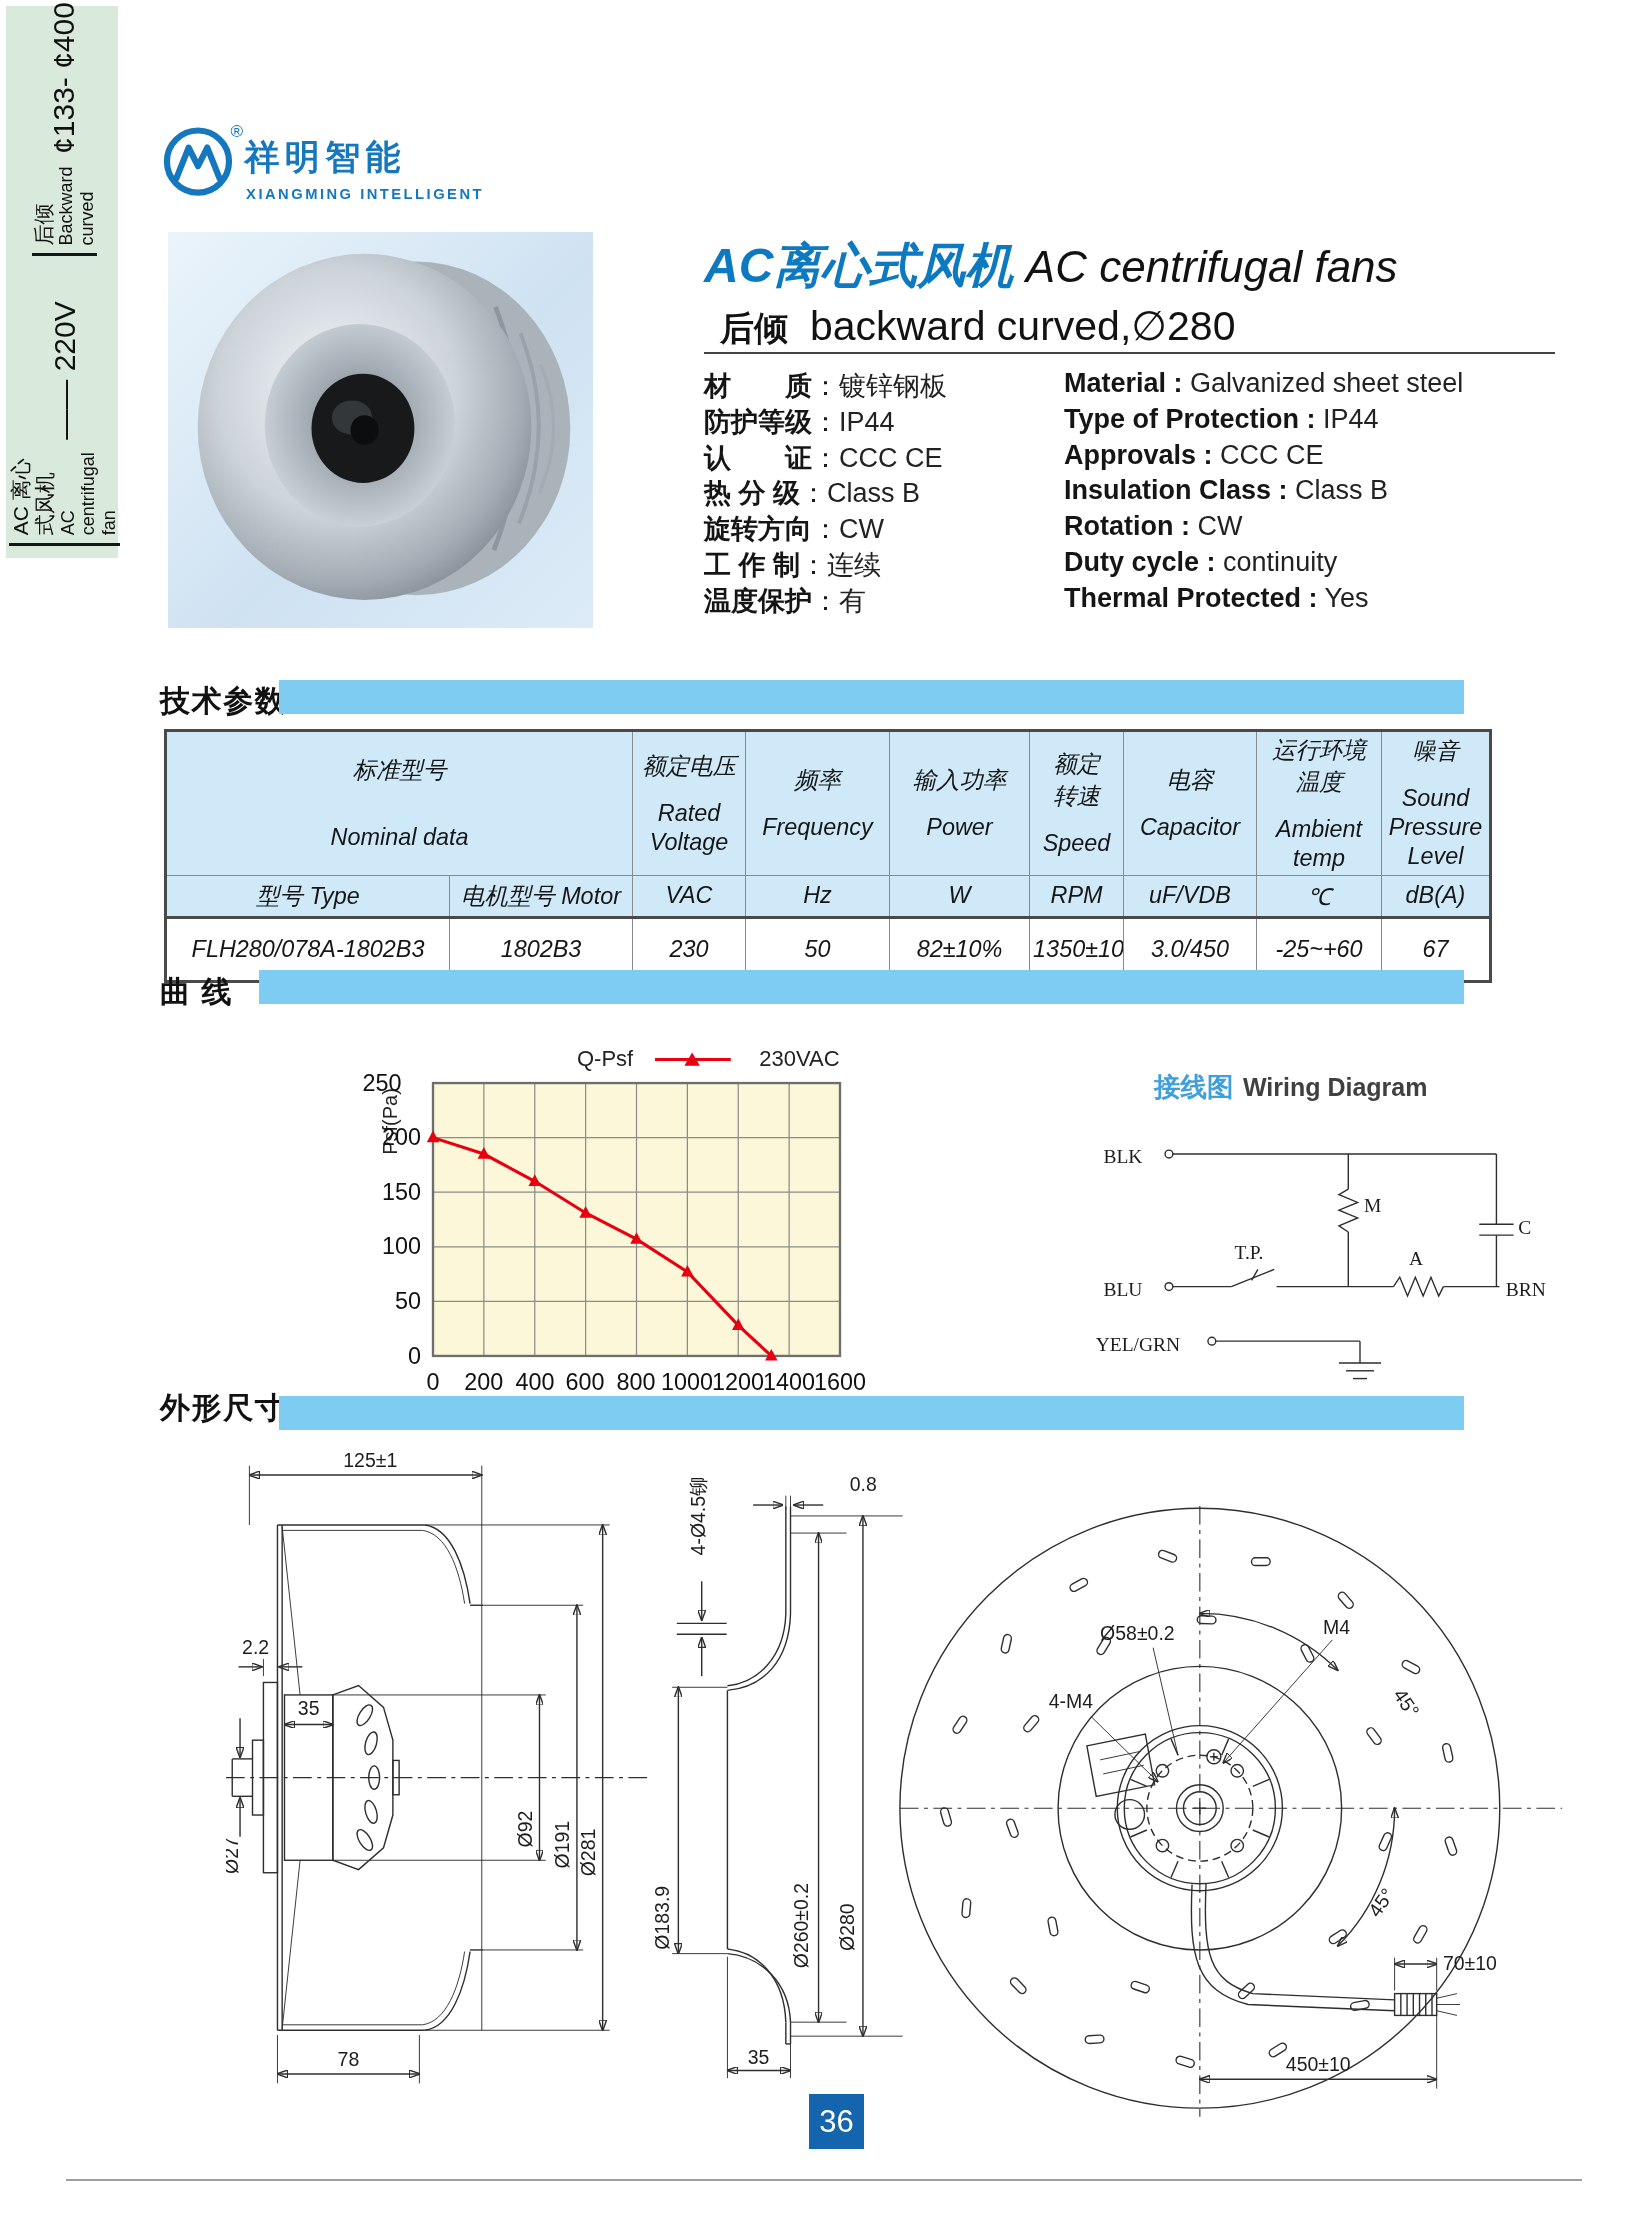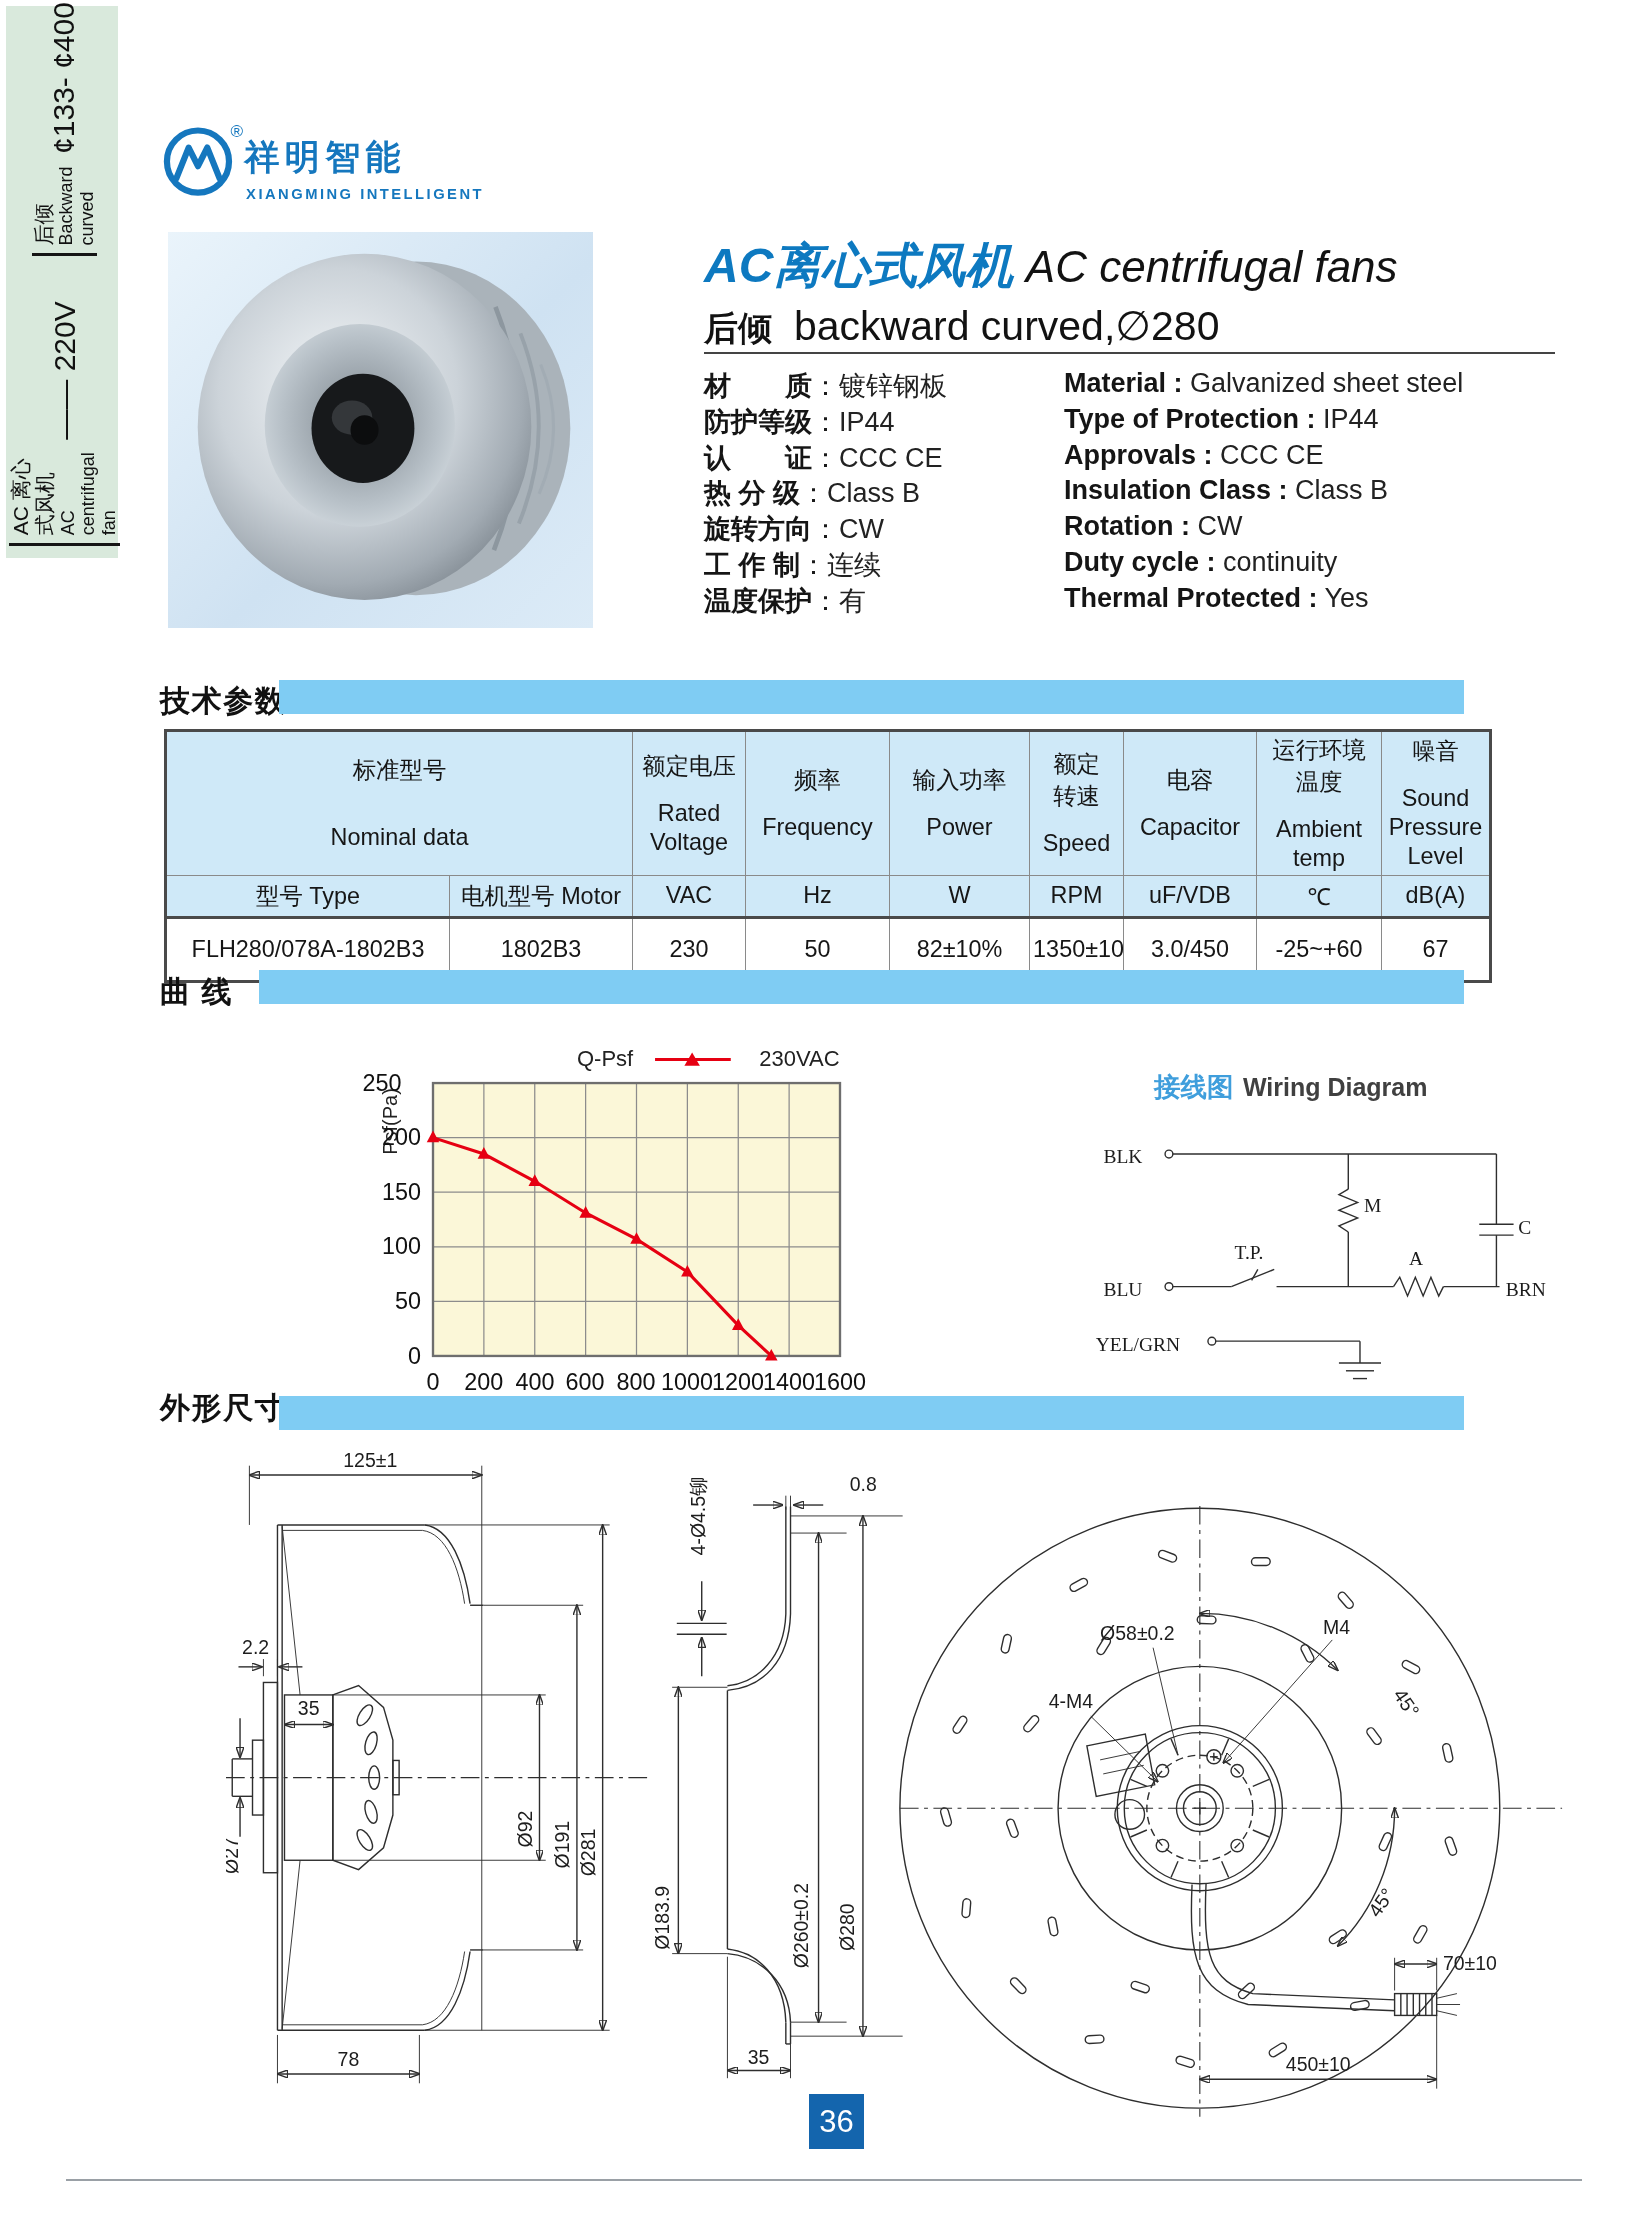--- a/index.html
+++ b/index.html
@@ -30,21 +30,21 @@
   .zl,.el{font-weight:bold;color:#151515;}
   .zv,.ev{color:#222;}
   .en-part{position:absolute;left:360px;top:0;}
 
   
   .sec-title{font-size:30px;font-weight:bold;color:#111;letter-spacing:1.6px;}
   .sec-bar{background:#7fccf3;height:34px;}
 
   
   #tech-table{border-collapse:collapse;table-layout:fixed;width:1324px;background:#fdba74;
-    border:3.1px solid #4a4a4a;}
+    border:3.1px solid #4a4a4a;font-style:italic;}
   #tech-table td{border:1.6px solid #8a8a8a;text-align:center;vertical-align:middle;
     font-size:23.4px;color:#161616;padding:1.6px 3.1px;overflow:hidden;}
   #tech-table tr.h1 td,#tech-table tr.h2 td{background:#cfe9f8;}
   #tech-table tr.h1 td{height:131px;}
   #tech-table tr.h2 td{height:37px;border-bottom:3.1px solid #4a4a4a;}
   #tech-table tr.dr td{height:58px;background:#fff;}
   .th-zh{white-space:pre-line;margin-bottom:17px;}
   .th-en{line-height:1.25;}
   .nominal .th-zh{margin-bottom:37px;}
 
@@ -127,21 +127,21 @@
       <ellipse cx="246" cy="248" rx="122" ry="130" fill="url(#hole)"></ellipse>
       <ellipse cx="250" cy="252" rx="66" ry="70" fill="#17191b"></ellipse>
       <ellipse cx="236" cy="238" rx="26" ry="22" fill="#34373a"></ellipse>
       <ellipse cx="252" cy="254" rx="18" ry="19" fill="#0c0d0e"></ellipse>
     </svg>
   </div>
 
   <div class="abs" style="left:704px;top:234px;white-space:nowrap;font-style:italic;">
     <span class="t-zh">AC离心式风机</span><span class="t-en">AC centrifugal fans</span>
   </div>
-  <div class="abs" style="left:704px;top:302px;white-space:nowrap;">
+  <div class="abs" style="left:720px;top:302px;white-space:nowrap;">
     <span class="s-zh">后倾</span><span class="s-en">backward curved,∅280</span>
   </div>
   <div class="abs" style="left:704px;top:352px;width:851px;height:1.6px;background:#444;"></div>
 
   <div>
     <div class="spec-row" style="top:368px"><span class="zl">材　　质</span>：<span class="zv">镀锌钢板</span><span class="en-part"><span class="el">Material :</span> <span class="ev">Galvanized sheet steel</span></span></div>
     <div class="spec-row" style="top:404px"><span class="zl">防护等级</span>：<span class="zv">IP44</span><span class="en-part"><span class="el">Type of Protection :</span> <span class="ev">IP44</span></span></div>
     <div class="spec-row" style="top:440px"><span class="zl">认　　证</span>：<span class="zv">CCC CE</span><span class="en-part"><span class="el">Approvals :</span> <span class="ev">CCC CE</span></span></div>
     <div class="spec-row" style="top:475px"><span class="zl">热 分 级</span>：<span class="zv">Class B</span><span class="en-part"><span class="el">Insulation Class :</span> <span class="ev">Class B</span></span></div>
     <div class="spec-row" style="top:511px"><span class="zl">旋转方向</span>：<span class="zv">CW</span><span class="en-part"><span class="el">Rotation :</span> <span class="ev">CW</span></span></div>

